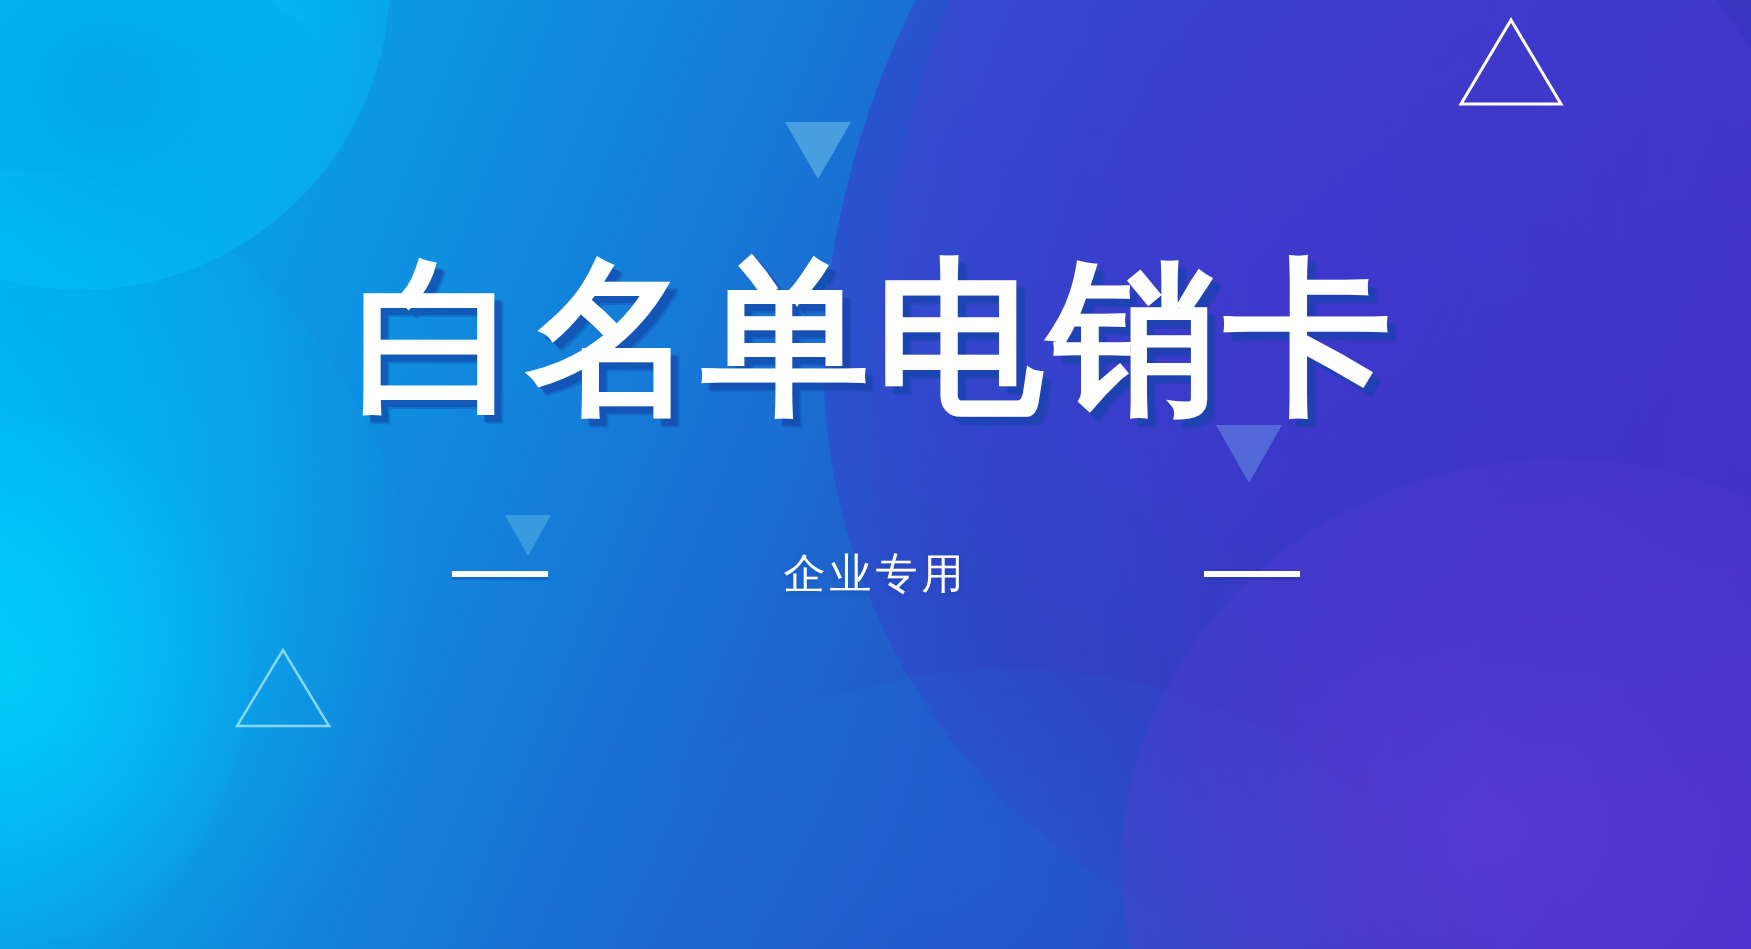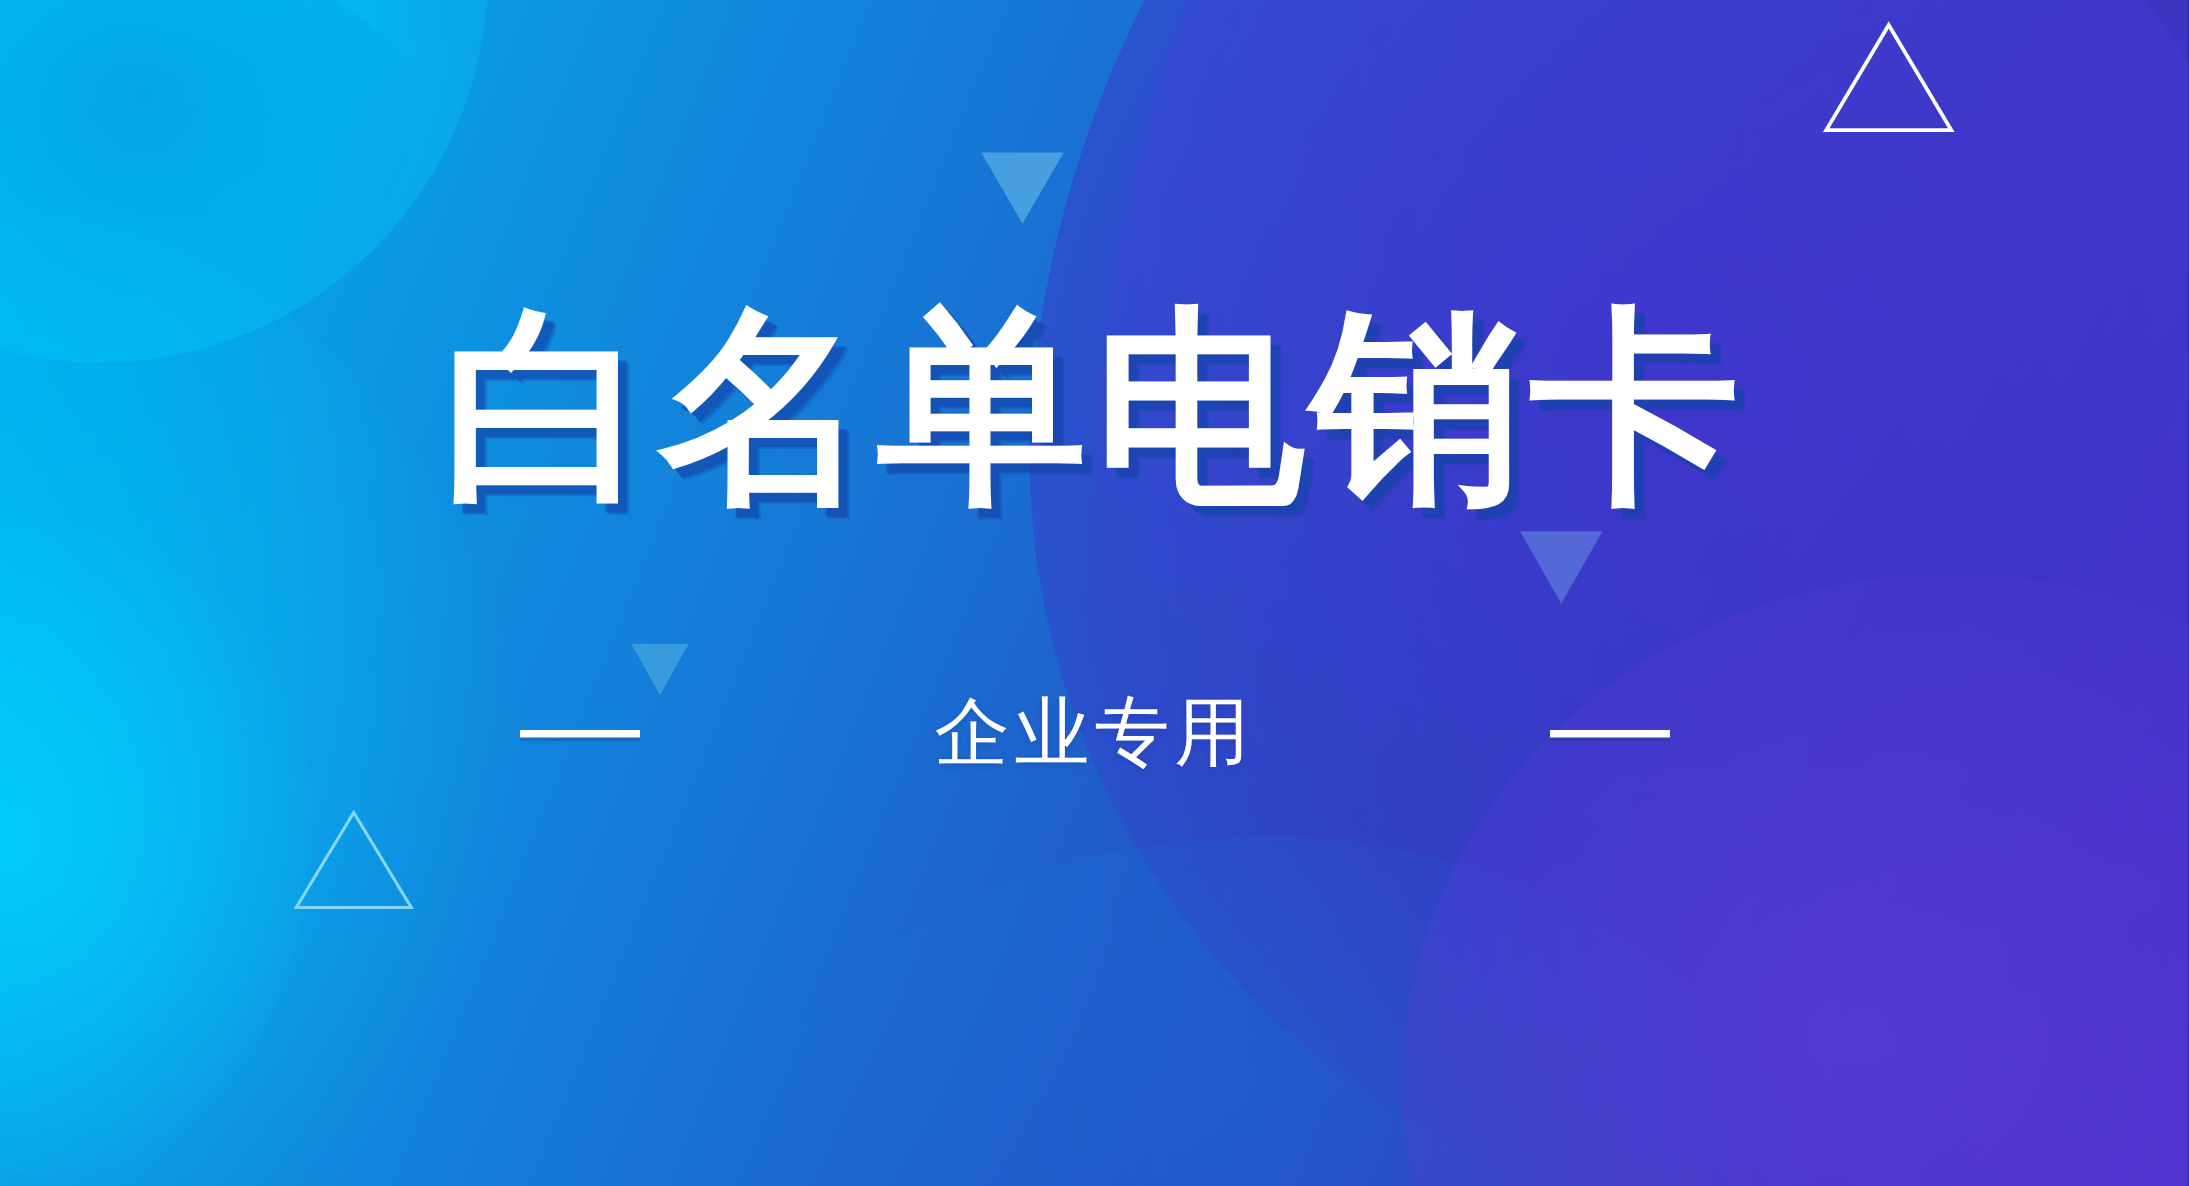--- a/index.html
+++ b/index.html
@@ -92,21 +92,21 @@
     border-left-style:solid;border-right-style:solid;border-top-style:solid;
     border-left-color:transparent;border-right-color:transparent;
   }
   .tri-outline{position:absolute;}
   .tri-outline svg{display:block;}
 
   
   .title-wrap{
     position:absolute;
     left:0; right:0;
-    top:232px;
+    top:244px;
     text-align:center;
   }
   .title{
     display:inline-block;
     font-family:"DejaVu Sans","Liberation Sans",sans-serif;
     font-weight:700;
     font-size:168px;
     line-height:1.12;
     letter-spacing:6px;
     color:#ffffff;
@@ -127,21 +127,21 @@
   }
   .sub-dash{
     width:96px;height:6px;
     background:#ffffff;
     box-shadow:0 3px 0 rgba(13,58,140,.28);
     flex:0 0 auto;
   }
   .subtitle{
     font-family:Liberation Serif, serif;
     font-weight:400;
-    font-size:60px;
+    font-size:42px;
     letter-spacing:4px;
     color:#ffffff;
     white-space:nowrap;
     flex:0 0 auto;
     text-shadow:0 2px 5px rgba(12,50,130,.25);
   }
 </style>
 </head>
 <body>
 

